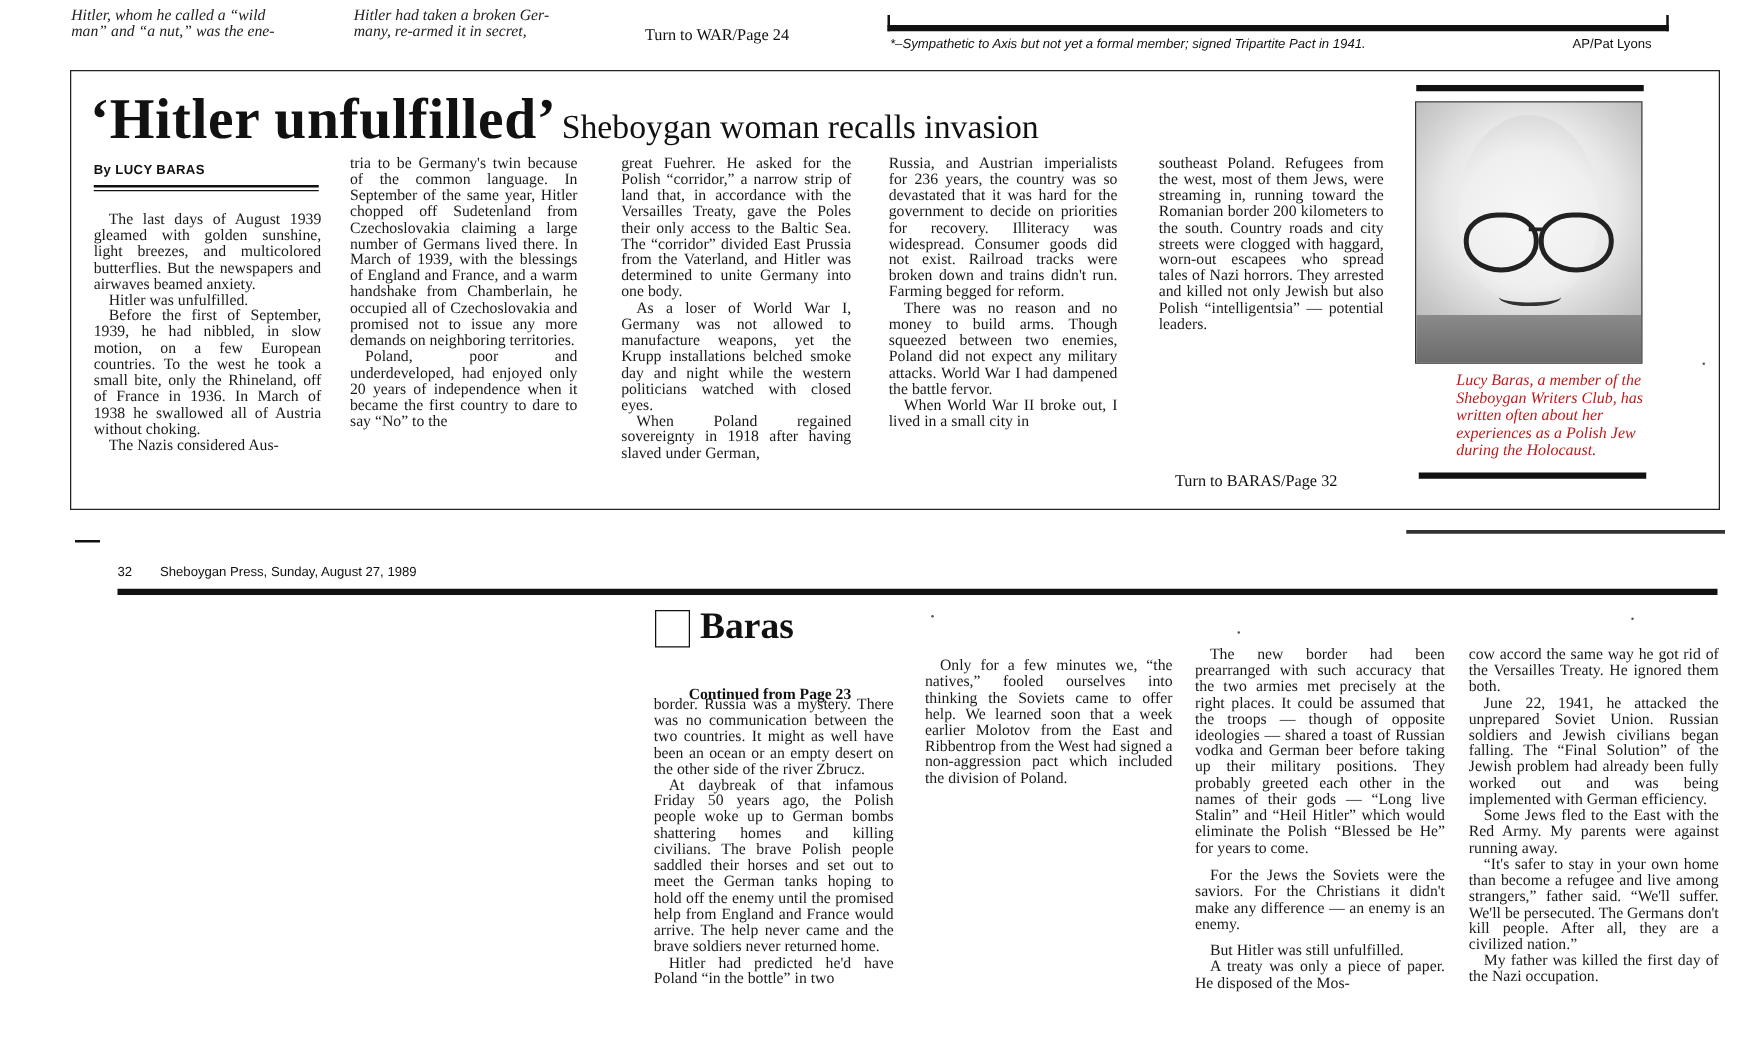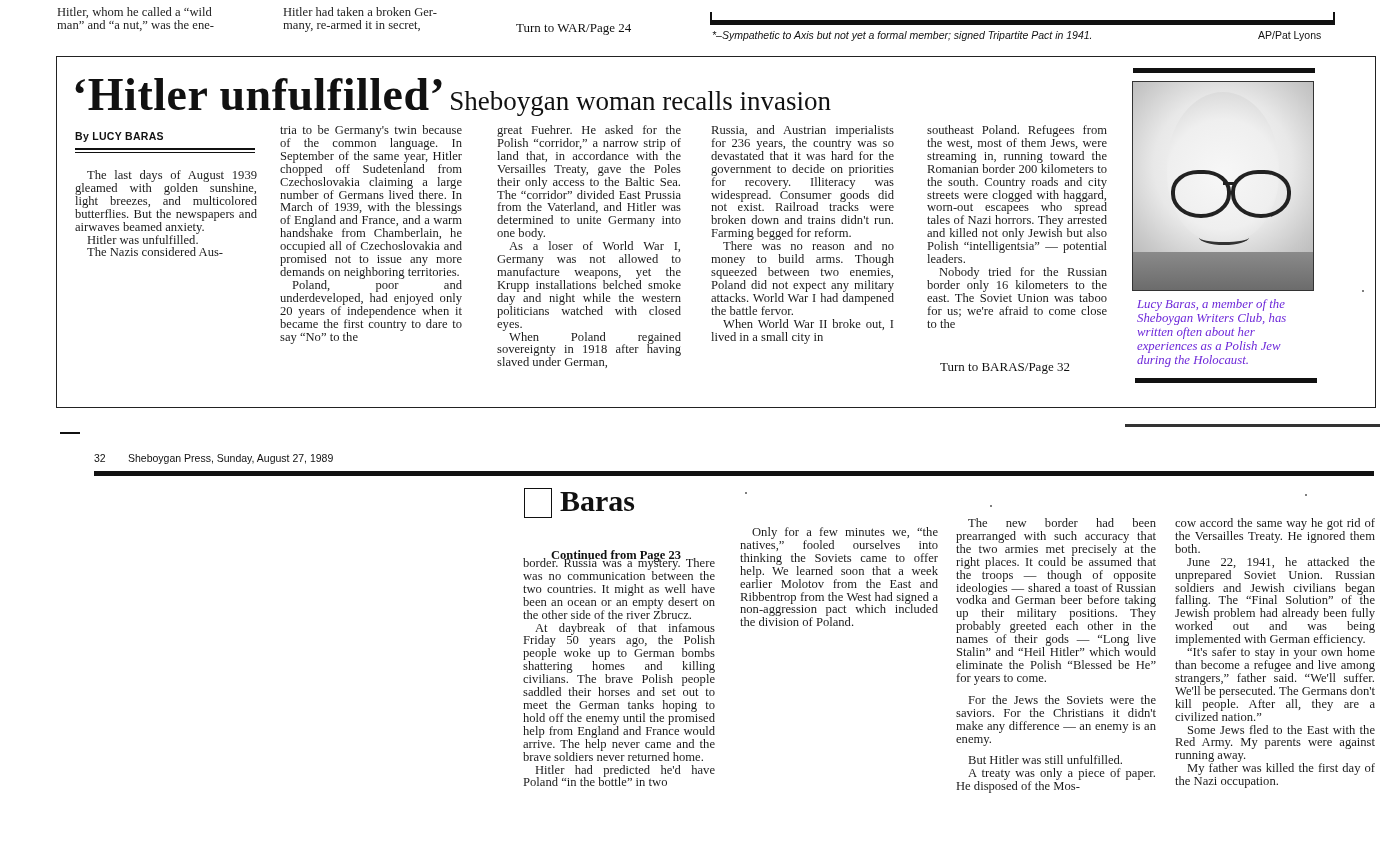--- a/index.html
+++ b/index.html
@@ -4,28 +4,28 @@
 <style>
   html, body { margin:0; padding:0; }
   body { width:1400px; height:850px; background:#fff; position:relative; overflow:hidden;
          font-family:"Liberation Serif", serif; color:#111; }
   .abs { position:absolute; }
   .col { position:absolute; font-family:"Liberation Serif", serif; font-size:12.6px; line-height:12.9px;
          text-align:justify; color:#1a1a1a; }
   .col p { margin:0; text-indent:12px; }
   .col p.noindent { text-indent:0; }
   .col p.gap { margin-top:9px; }
-  .topfrag { font-family:"Liberation Serif", serif; font-size:12.6px; line-height:13px; color:#222; }
+  .topfrag { font-family:"Liberation Serif", serif; font-size:12.6px; line-height:13px; color:#222;font-style:italic; }
   .sans { font-family:"Liberation Sans", sans-serif; }
   .box { position:absolute; left:56px; top:56px; width:1318px; height:350px; border:1.4px solid #222; }
   .rule { position:absolute; background:#111; }
   .headline { font-family:"Liberation Serif", serif; font-weight:bold; font-size:46px; letter-spacing:0.5px; color:#111;margin-top:44px; }
   .subhead { font-family:"Liberation Serif", serif; font-size:27px; color:#111; }
   .byline { font-family:"Liberation Sans", sans-serif; font-size:10.5px; font-weight:bold; letter-spacing:0.3px; }
-  .caption { font-family:"Liberation Serif", serif; font-style:italic; font-size:12.8px; line-height:14px; color:#6d28d9; }
+  .caption { font-family:"Liberation Serif", serif; font-style:italic; font-size:12.8px; line-height:14px; color:#b91c1c;margin-left:28px; }
   .photo { position:absolute; left:1132px; top:81px; width:180px; height:208px; border:1px solid #333;
            background: radial-gradient(circle at 50% 40%, #fbfbfb 0%, #e8e8e8 45%, #c9c9c9 70%, #a9a9a9 100%); overflow:hidden; }
   .glasses { position:absolute; border:4px solid #222; border-radius:45% 45% 50% 50%; width:52px; height:40px; }
   .jump { font-family:"Liberation Serif", serif; font-size:13px; }
   .kicker { font-family:"Liberation Serif", serif; font-weight:bold; font-size:30px; }
   .cont { font-family:"Liberation Serif", serif; font-weight:bold; font-size:12.5px; }
   .folio { font-family:"Liberation Sans", sans-serif; font-size:10.5px; }
   .speck { position:absolute; width:2px; height:2px; background:#555; border-radius:50%; }
 </style>
 </head>
@@ -54,20 +54,21 @@
   <span class="subhead">Sheboygan woman recalls invasion</span>
 </div>
 
 <div class="abs byline" style="left:75px; top:130px;">By LUCY BARAS</div>
 <div class="rule" style="left:75px; top:148px; width:180px; height:2px;"></div>
 <div class="rule" style="left:75px; top:152px; width:180px; height:1px;"></div>
 
 <div class="col" style="left:75px; top:169px; width:182px;">
   <p>The last days of August 1939 gleamed with golden sunshine, light breezes, and multicolored butterflies. But the newspapers and airwaves beamed anxiety.</p>
   <p>Hitler was unfulfilled.</p>
+  <p>Before the first of September, 1939, he had nibbled, in slow motion, on a few European countries. To the west he took a small bite, only the Rhineland, off of France in 1936. In March of 1938 he swallowed all of Austria without choking.</p>
   <p>The Nazis considered Aus-</p>
 </div>
 
 <div class="col" style="left:280px; top:124px; width:182px;">
   <p class="noindent">tria to be Germany's twin because of the common language. In September of the same year, Hitler chopped off Sudetenland from Czechoslovakia claiming a large number of Germans lived there. In March of 1939, with the blessings of England and France, and a warm handshake from Chamberlain, he occupied all of Czechoslovakia and promised not to issue any more demands on neighboring territories.</p>
   <p>Poland, poor and underdeveloped, had enjoyed only 20 years of independence when it became the first country to dare to say “No” to the</p>
 </div>
 
 <div class="col" style="left:497px; top:124px; width:184px;">
   <p class="noindent">great Fuehrer. He asked for the Polish “corridor,” a narrow strip of land that, in accordance with the Versailles Treaty, gave the Poles their only access to the Baltic Sea. The “corridor” divided East Prussia from the Vaterland, and Hitler was determined to unite Germany into one body.</p>
@@ -76,23 +77,22 @@
 </div>
 
 <div class="col" style="left:711px; top:124px; width:183px;">
   <p class="noindent">Russia, and Austrian imperialists for 236 years, the country was so devastated that it was hard for the government to decide on priorities for recovery. Illiteracy was widespread. Consumer goods did not exist. Railroad tracks were broken down and trains didn't run. Farming begged for reform.</p>
   <p>There was no reason and no money to build arms. Though squeezed between two enemies, Poland did not expect any military attacks. World War I had dampened the battle fervor.</p>
   <p>When World War II broke out, I lived in a small city in</p>
 </div>
 
 <div class="col" style="left:927px; top:124px; width:180px;">
   <p class="noindent">southeast Poland. Refugees from the west, most of them Jews, were streaming in, running toward the Romanian border 200 kilometers to the south. Country roads and city streets were clogged with haggard, worn-out escapees who spread tales of Nazi horrors. They arrested and killed not only Jewish but also Polish “intelligentsia” — potential leaders.</p>
-  <p>Nobody tried for the Russian border only 16 kilometers to the east. The Soviet Union was taboo for us; we're afraid to come close to the</p>
 </div>
-<div class="abs jump" style="left:940px; top:359px;">Turn to BARAS/Page 32</div>
+<div class="abs jump" style="left:940px; top:377px;">Turn to BARAS/Page 32</div>
 
 <div class="rule" style="left:1133px; top:68px; width:182px; height:5px;"></div>
 <div class="photo" title="Portrait of Lucy Baras">
   <div class="abs" style="left:34px; top:10px; width:112px; height:150px; border-radius:50% 50% 45% 45%; background:radial-gradient(circle at 50% 55%, #f7f7f7 0%, #efefef 55%, #cfcfcf 100%);"></div>
   <div class="glasses" style="left:38px; top:88px;"></div>
   <div class="glasses" style="left:98px; top:88px;"></div>
   <div class="abs" style="left:90px; top:100px; width:12px; height:3px; background:#222;"></div>
   <div class="abs" style="left:66px; top:148px; width:50px; height:12px; border-bottom:3px solid #333; border-radius:0 0 50% 50%;"></div>
   <div class="abs" style="left:0; top:170px; width:180px; height:40px; background:linear-gradient(#8a8a8a,#6a6a6a);"></div>
 </div>
@@ -123,21 +123,21 @@
 <div class="col" style="left:956px; top:517px; width:200px;">
   <p>The new border had been prearranged with such accuracy that the two armies met precisely at the right places. It could be assumed that the troops — though of opposite ideologies — shared a toast of Russian vodka and German beer before taking up their military positions. They probably greeted each other in the names of their gods — “Long live Stalin” and “Heil Hitler” which would eliminate the Polish “Blessed be He” for years to come.</p>
   <p class="gap">For the Jews the Soviets were the saviors. For the Christians it didn't make any difference — an enemy is an enemy.</p>
   <p class="gap">But Hitler was still unfulfilled.</p>
   <p>A treaty was only a piece of paper. He disposed of the Mos-</p>
 </div>
 
 <div class="col" style="left:1175px; top:517px; width:200px;">
   <p class="noindent">cow accord the same way he got rid of the Versailles Treaty. He ignored them both.</p>
   <p>June 22, 1941, he attacked the unprepared Soviet Union. Russian soldiers and Jewish civilians began falling. The “Final Solution” of the Jewish problem had already been fully worked out and was being implemented with German efficiency.</p>
+  <p>Some Jews fled to the East with the Red Army. My parents were against running away.</p>
   <p>“It's safer to stay in your own home than become a refugee and live among strangers,” father said. “We'll suffer. We'll be persecuted. The Germans don't kill people. After all, they are a civilized nation.”</p>
-  <p>Some Jews fled to the East with the Red Army. My parents were against running away.</p>
   <p>My father was killed the first day of the Nazi occupation.</p>
 </div>
 
 <span class="speck" style="left:1362px; top:290px;"></span>
 <span class="speck" style="left:745px; top:492px;"></span>
 <span class="speck" style="left:990px; top:505px;"></span>
 <span class="speck" style="left:1305px; top:494px;"></span>
 
 </body></html>

